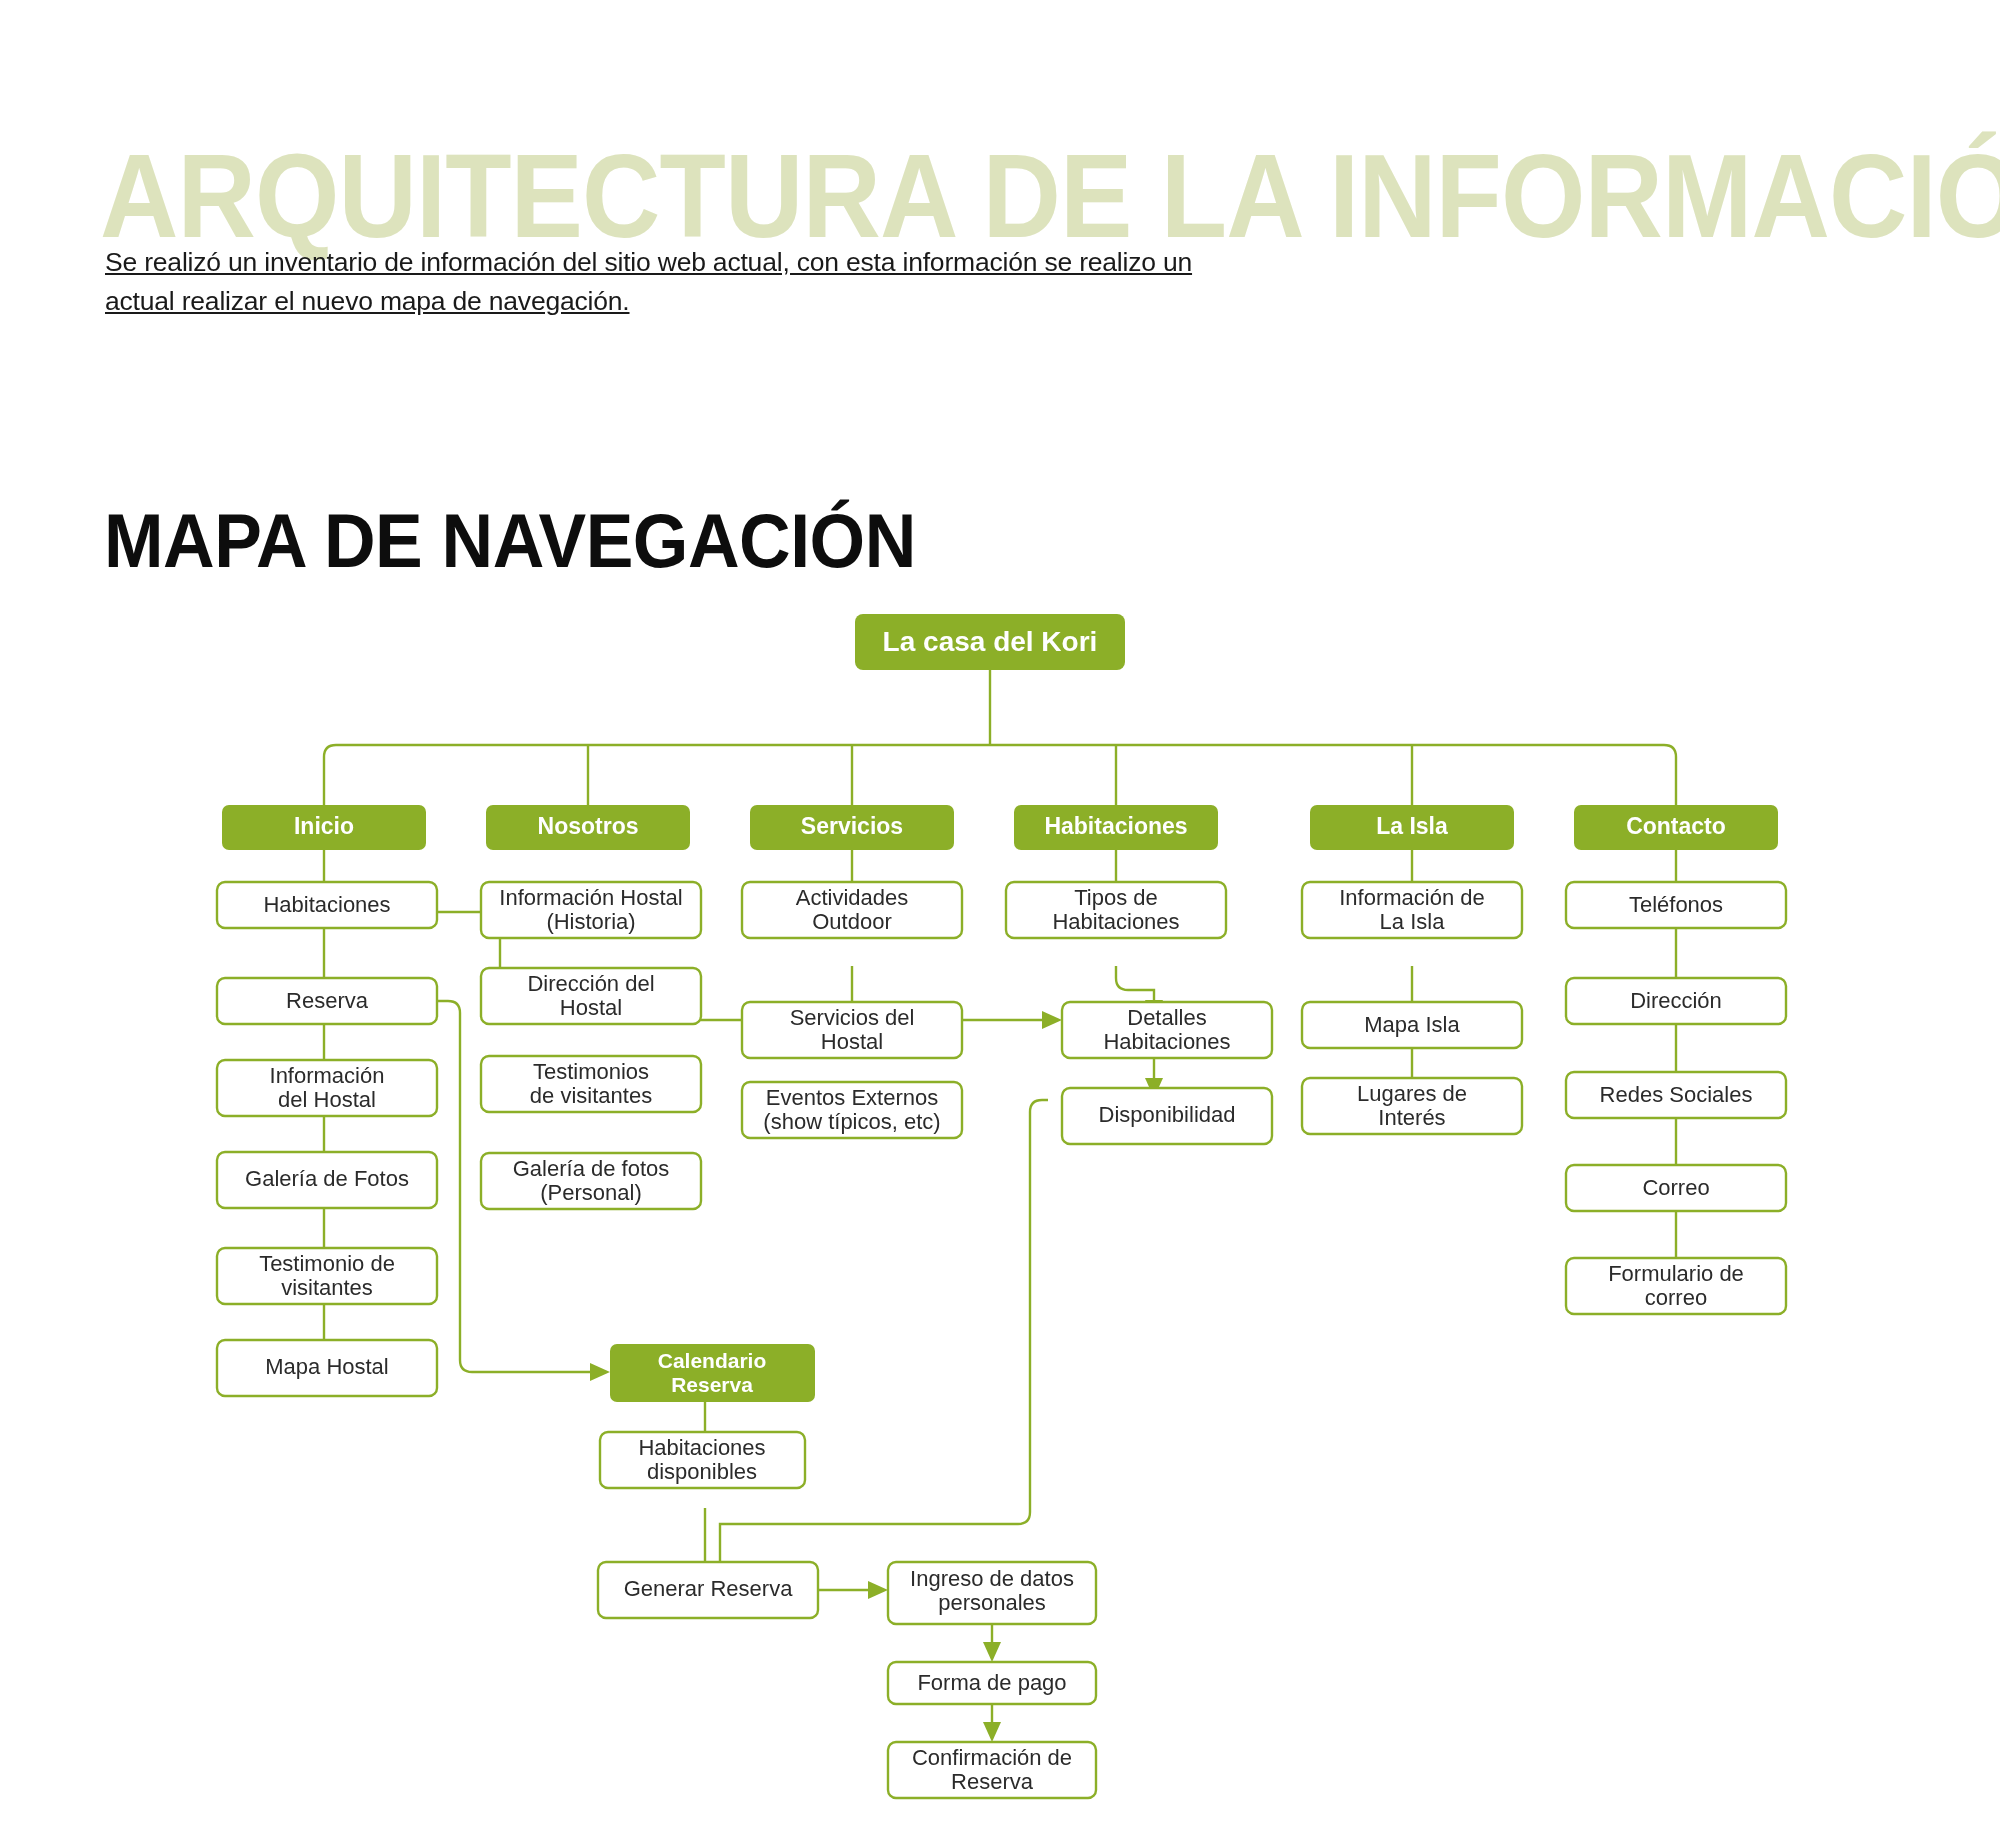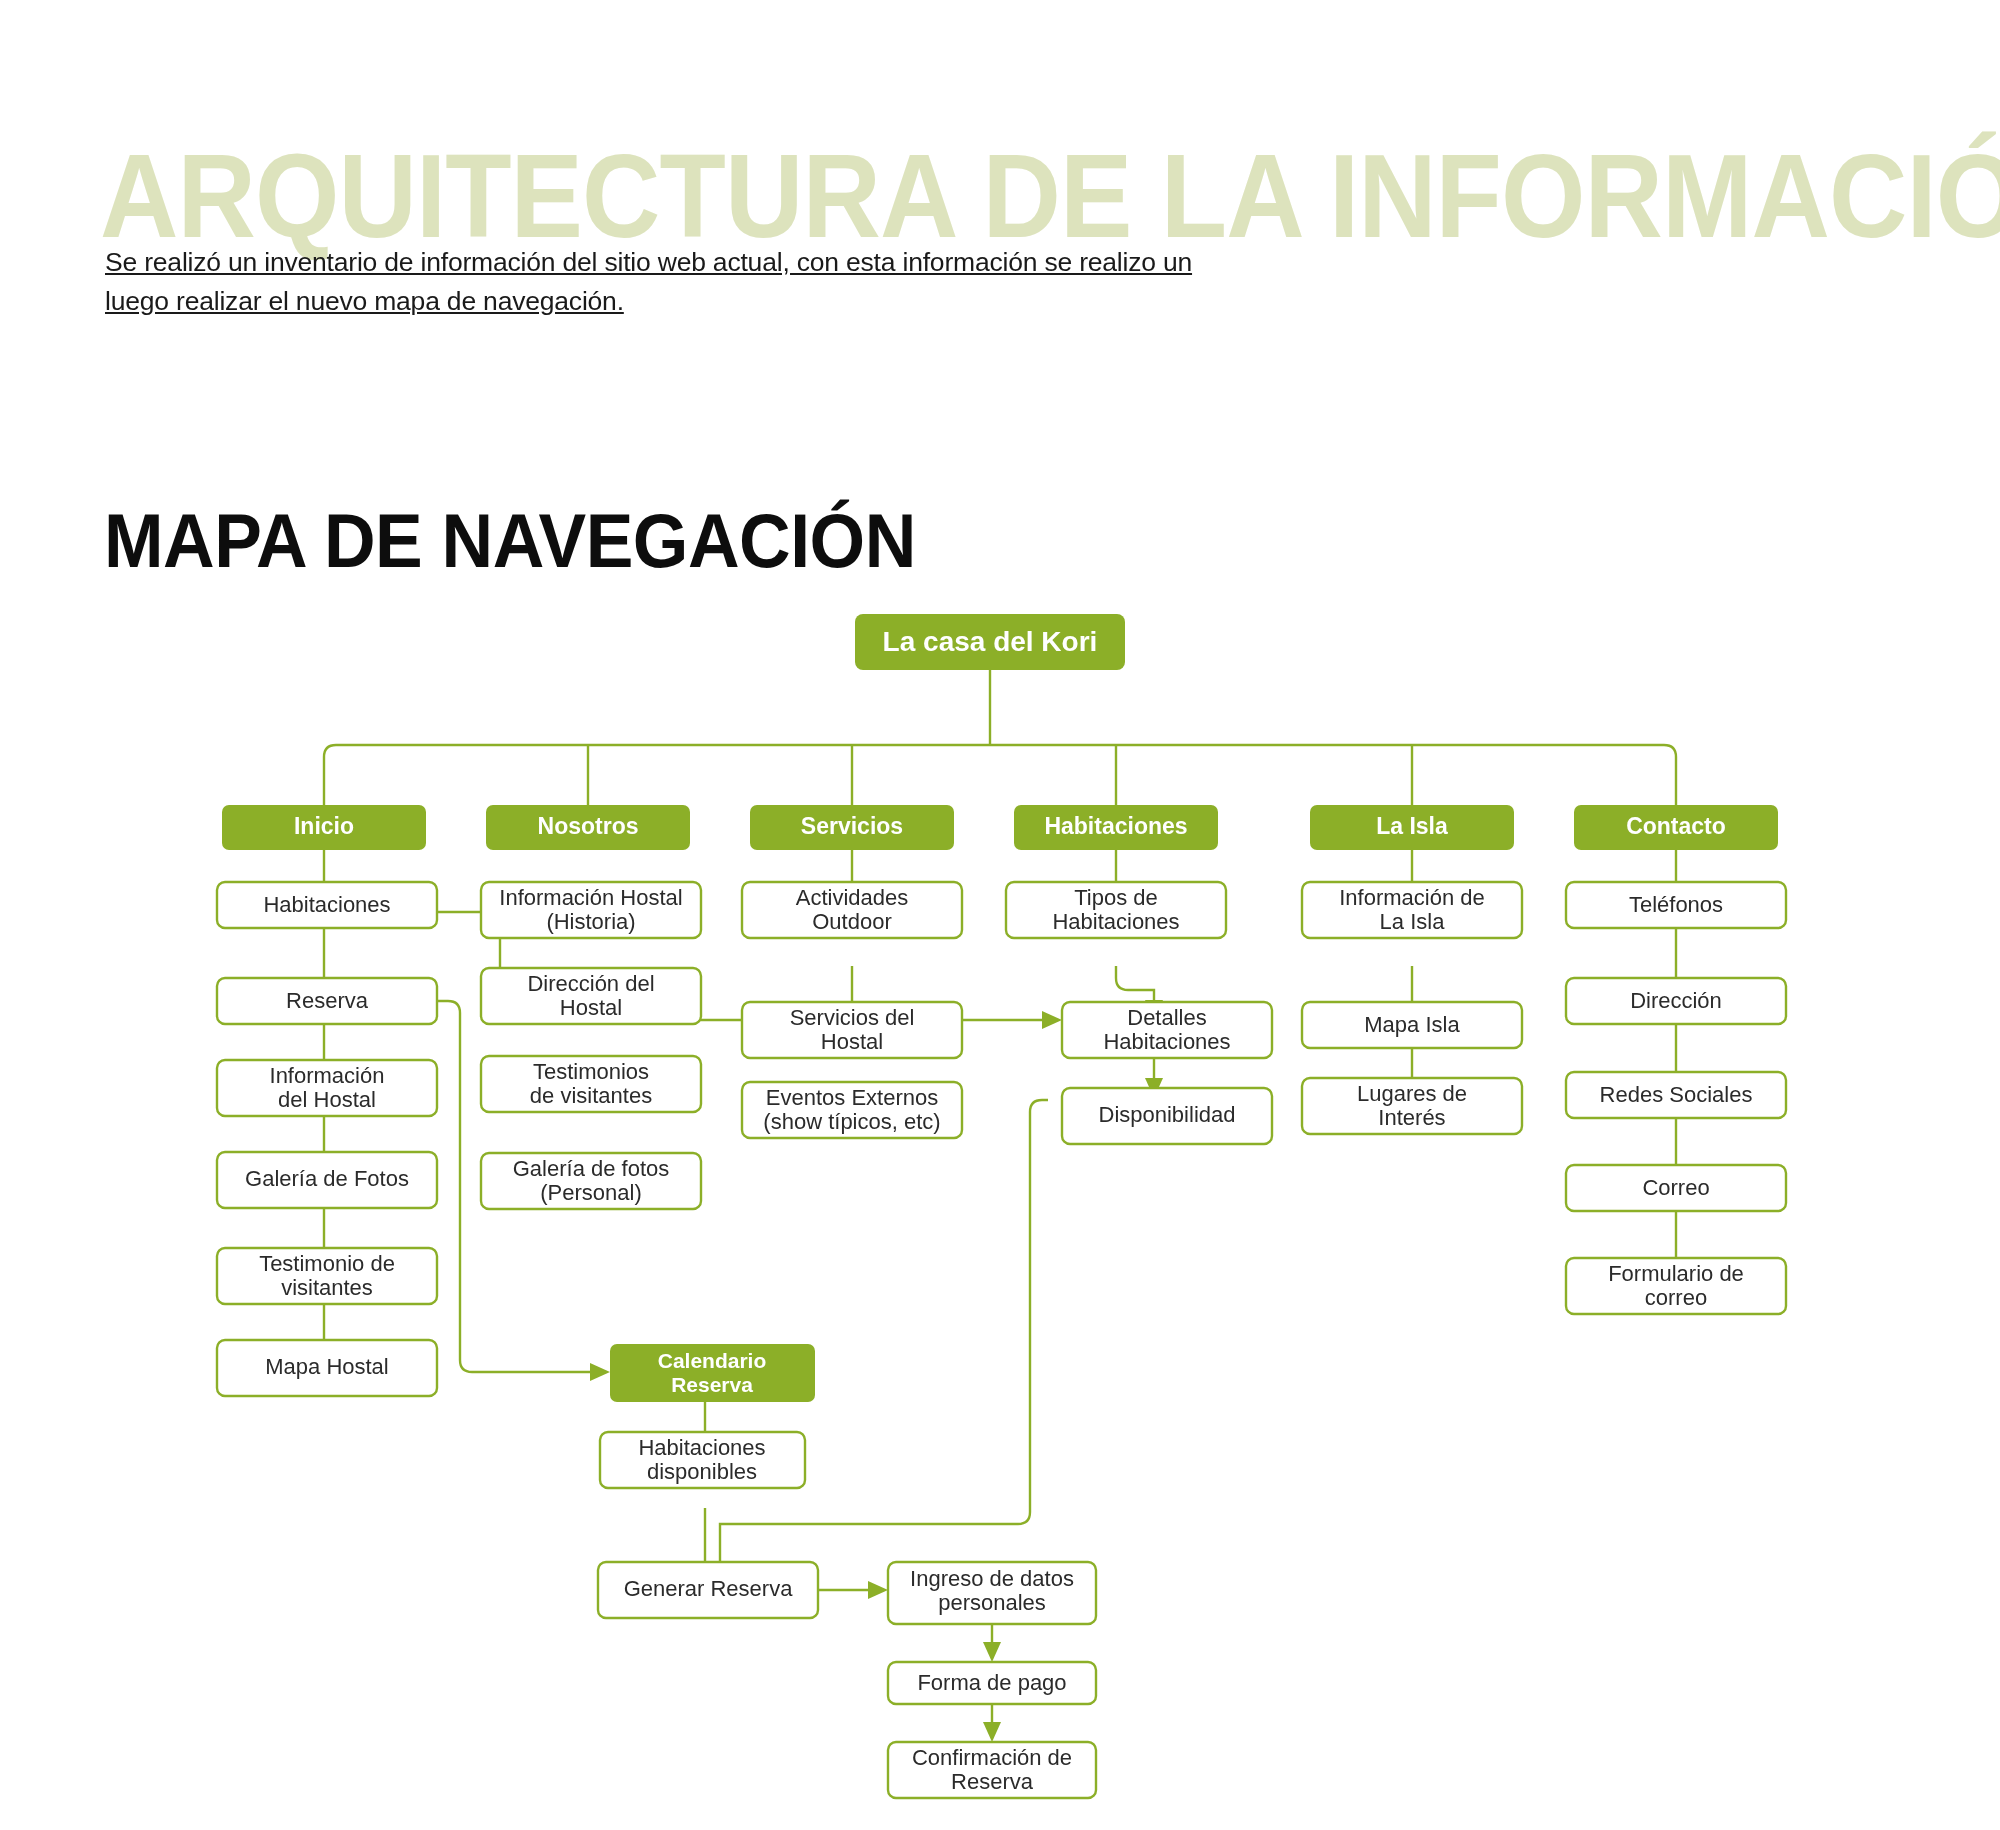--- a/index.html
+++ b/index.html
@@ -91,21 +91,21 @@
 </style>
 </head>
 <body>
 
 <div class="page">
 
   <h1 id="main-title">ARQUITECTURA DE LA INFORMACIÓN</h1>
 
   <div id="intro-paragraph">
     <div>Se realizó un inventario de información del sitio web actual, con esta información se realizo un</div>
-    <div>luego realizar el nuevo mapa de navegación.</div>
+    <div>actual realizar el nuevo mapa de navegación.</div>
   </div>
 
   <h2 id="section-title">MAPA DE NAVEGACIÓN</h2>
 
   <svg id="nav-map-diagram" viewBox="0 0 2000 1830" width="2000" height="1830" xmlns="http://www.w3.org/2000/svg">
 
     <g>
       <path class="conn" d="M 990 670 L 990 745"></path>
       <path class="conn" d="M 324 805 L 324 757 Q 324 745 336 745 L 1664 745 Q 1676 745 1676 757 L 1676 805"></path>
       <path class="conn" d="M 588 745 L 588 805"></path>

